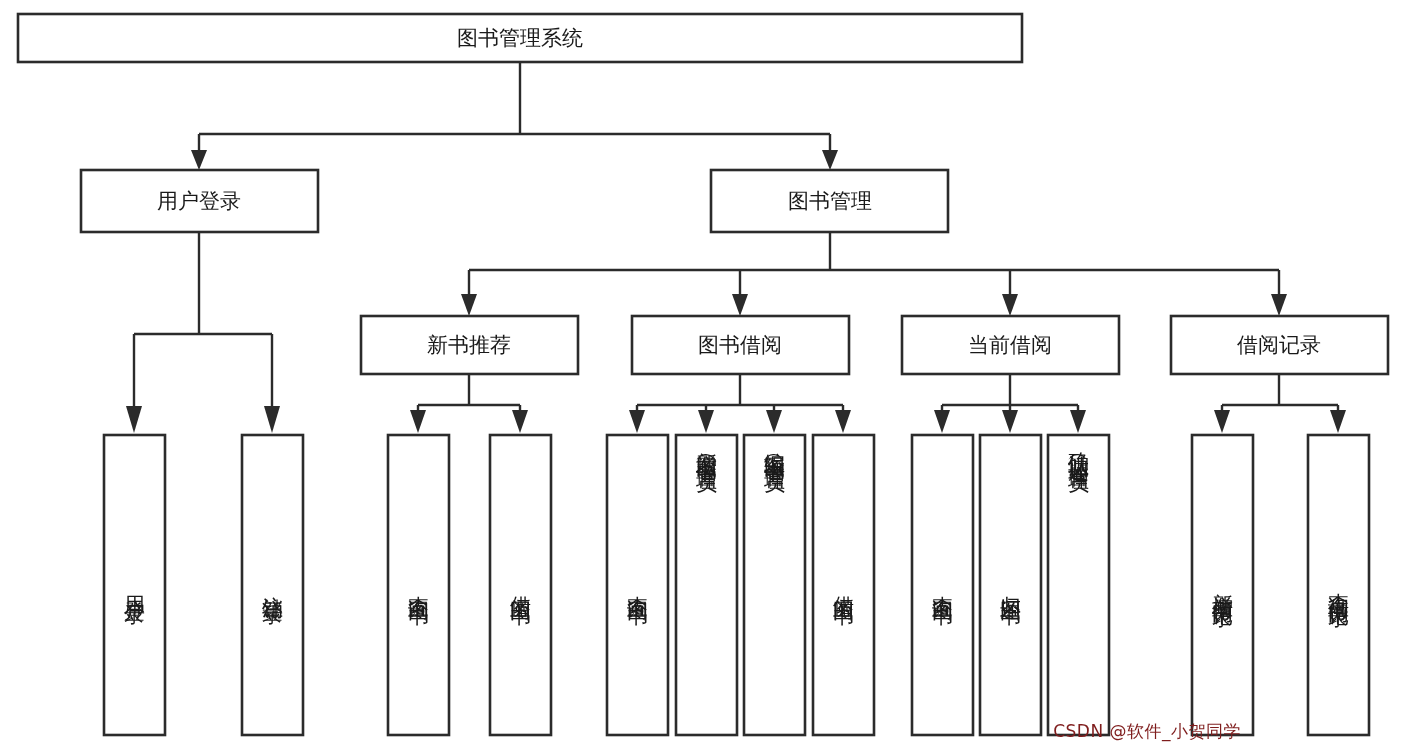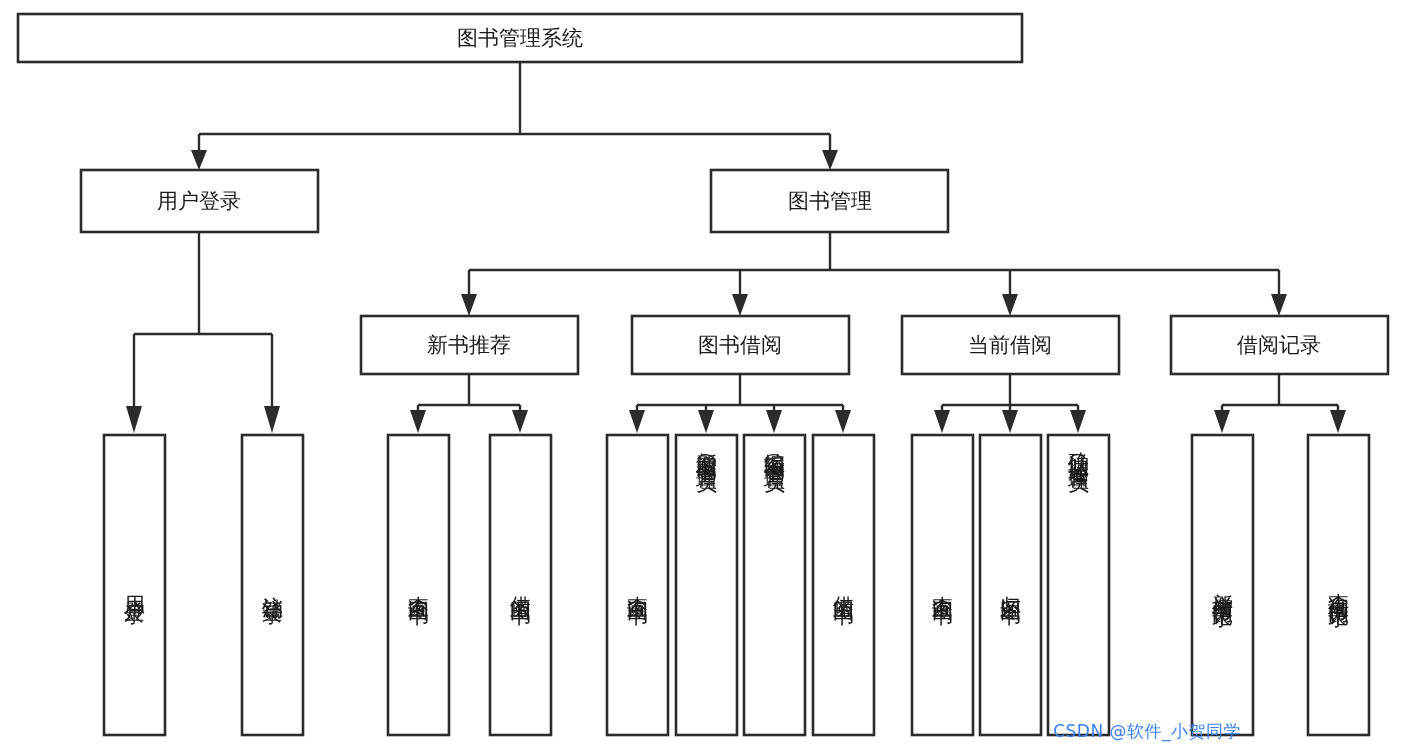--- a/index.html
+++ b/index.html
@@ -69,21 +69,21 @@
     color: #1a1a1a;
     white-space: nowrap;
     text-align: center;
   }
   #watermark {
     position: absolute;
     right: 8px;
     bottom: 4px;
     font-family: "DejaVu Sans", "Liberation Sans", sans-serif;
     font-size: 17px;
-    color: #3b82f6;
+    color: #7f1d1d;
     white-space: nowrap;
     letter-spacing: 0.5px;
   }
 </style>
 </head>
 <body>
 
 <div id="diagram-root">
 
   <svg id="flow-svg" viewBox="0 0 1405 747">

